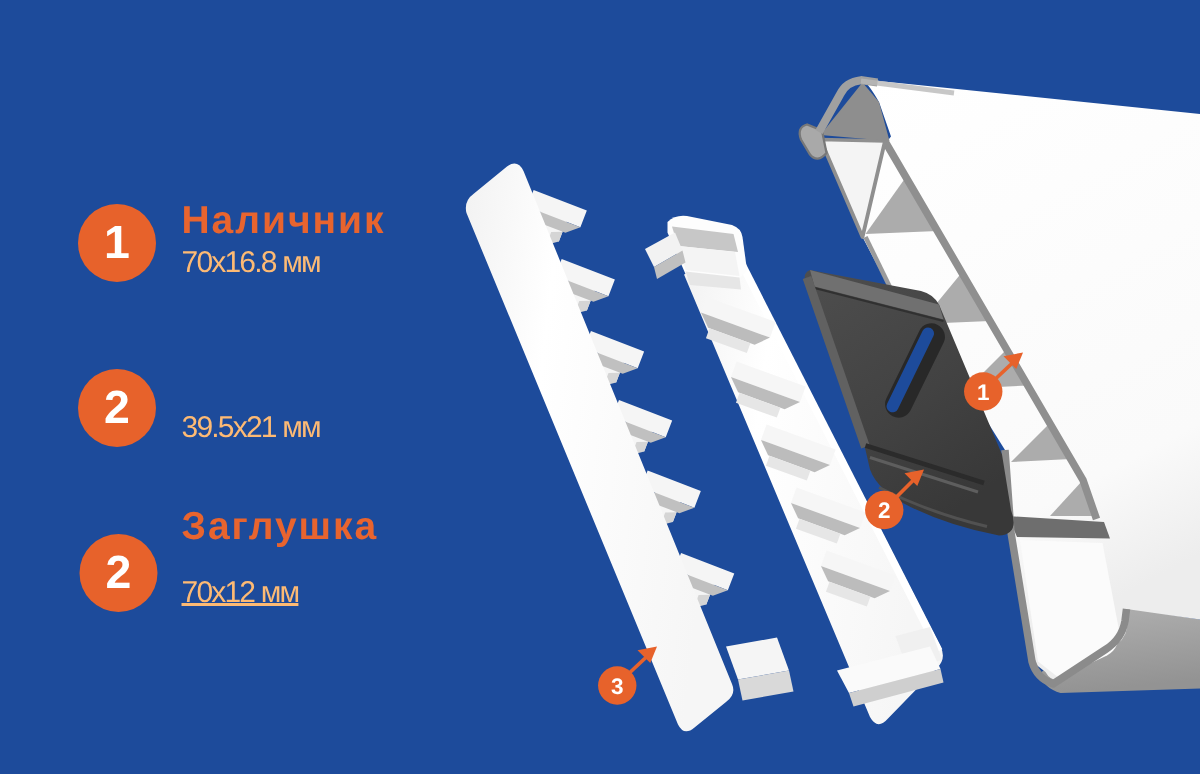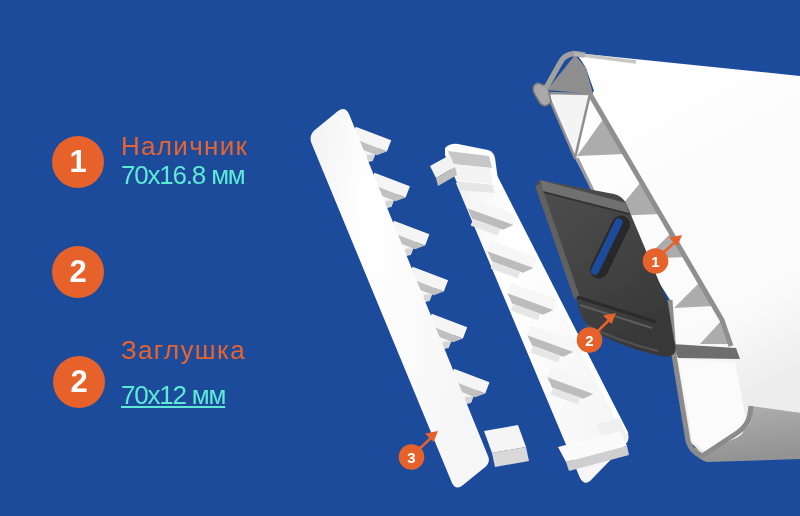--- a/index.html
+++ b/index.html
@@ -1,21 +1,21 @@
 <!DOCTYPE html>
 <html><head>
 <meta charset="utf-8">
 <style>
   html,body{margin:0;padding:0;}
   #stage{position:relative;width:800px;height:516px;background:#1d4b9b;overflow:hidden;
          font-family:"Liberation Sans",sans-serif;}
   .big{position:absolute;width:52px;height:52px;border-radius:50%;background:#e7622b;
        color:#fff;font-weight:bold;font-size:31px;text-align:center;line-height:52px;}
-  .tt{position:absolute;left:121px;color:#e8642e;font-weight:normal;font-size:26px;line-height:26px;letter-spacing:1.3px;}
-  .st{position:absolute;left:121px;color:#5eead4;font-size:26px;line-height:26px;letter-spacing:-1.2px;}
+  .tt{position:absolute;left:121px;color:#e8642e;font-weight:bold;font-size:26px;line-height:26px;letter-spacing:1.3px;}
+  .st{position:absolute;left:121px;color:#fdba74;font-size:20px;line-height:26px;letter-spacing:-1.2px;}
   svg{position:absolute;left:0;top:0;}
 </style>
 </head>
 <body>
 <div id="stage">
   <svg width="800" height="516" viewBox="0 0 800 516">
     <defs>
       <linearGradient id="faceg" x1="0" y1="0" x2="0.3" y2="1">
         <stop offset="0" stop-color="#ffffff"></stop>
         <stop offset="0.8" stop-color="#fafafa"></stop>
@@ -189,17 +189,18 @@
       <circle cx="411.5" cy="457" r="12.8" fill="#e7622b"></circle>
       <text x="411.5" y="462.5" fill="#fff">3</text>
     </g>
   </svg>
 
   <div class="big" style="left:52px;top:136px;">1</div>
   <div class="tt" style="top:133px;">Наличник</div>
   <div class="st" style="top:162px;">70x16.8 мм</div>
 
   <div class="big" style="left:52px;top:246px;">2</div>
+  <div class="st" style="top:272px;">39.5x21 мм</div>
 
   <div class="big" style="left:53px;top:356px;">2</div>
   <div class="tt" style="top:337px;">Заглушка</div>
   <div class="st" style="top:382px;text-decoration:underline;">70x12 мм</div>
 </div>
 
 </body></html>

